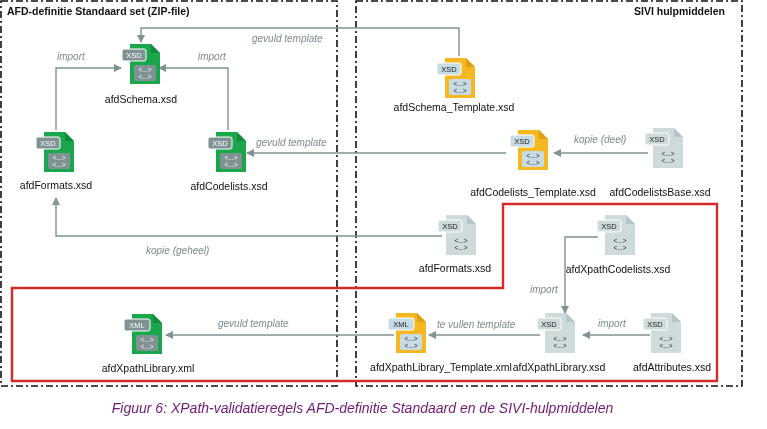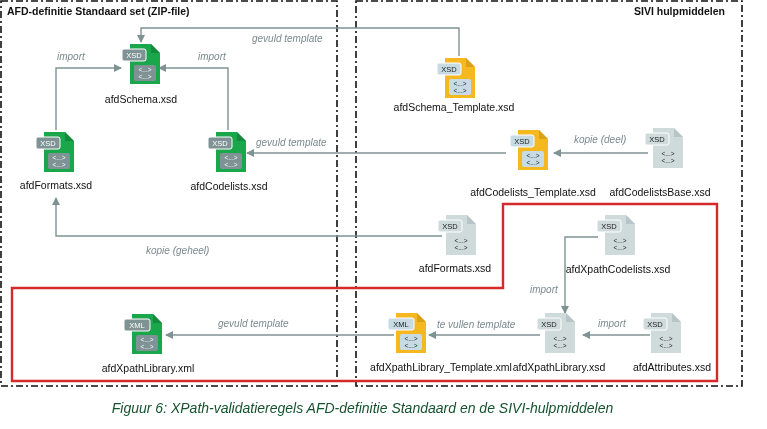--- a/index.html
+++ b/index.html
@@ -2,21 +2,21 @@
 <html><head>
 <meta charset="utf-8">
 <style>
   html, body { margin: 0; padding: 0; background: #ffffff; }
   body { width: 767px; height: 429px; position: relative; overflow: hidden; font-family: "Liberation Sans", sans-serif; }
   #canvas { position: absolute; left: 0; top: 0; width: 767px; height: 429px; }
   .lbl { font-family: "Liberation Sans", sans-serif; font-size: 10.5px; fill: #111; }
   .edge-lbl { font-family: "Liberation Sans", sans-serif; font-size: 10px; font-style: italic; fill: #7c8a8d; }
   .section-title { font-family: "Liberation Sans", sans-serif; font-size: 10.5px; font-weight: bold; fill: #111; }
   .caption { position: absolute; left: 0; width: 725px; top: 400px; text-align: center;
-             font-family: "Liberation Sans", sans-serif; font-style: italic; font-size: 14px; color: #14532d; }
+             font-family: "Liberation Sans", sans-serif; font-style: italic; font-size: 14px; color: #701a75; }
   .tag-text { font-family: "Liberation Sans", sans-serif; font-size: 7.5px; }
   .code-text { font-family: "Liberation Sans", sans-serif; font-size: 6.5px; }
 </style>
 </head>
 <body>
 
 <svg id="canvas" viewBox="0 0 767 429">
   <defs>
     <marker id="arr" markerWidth="8" markerHeight="8" refX="7" refY="4" orient="auto" markerUnits="userSpaceOnUse">
       <path d="M0,0 L8,4 L0,8 z" fill="#7f9294"></path>

